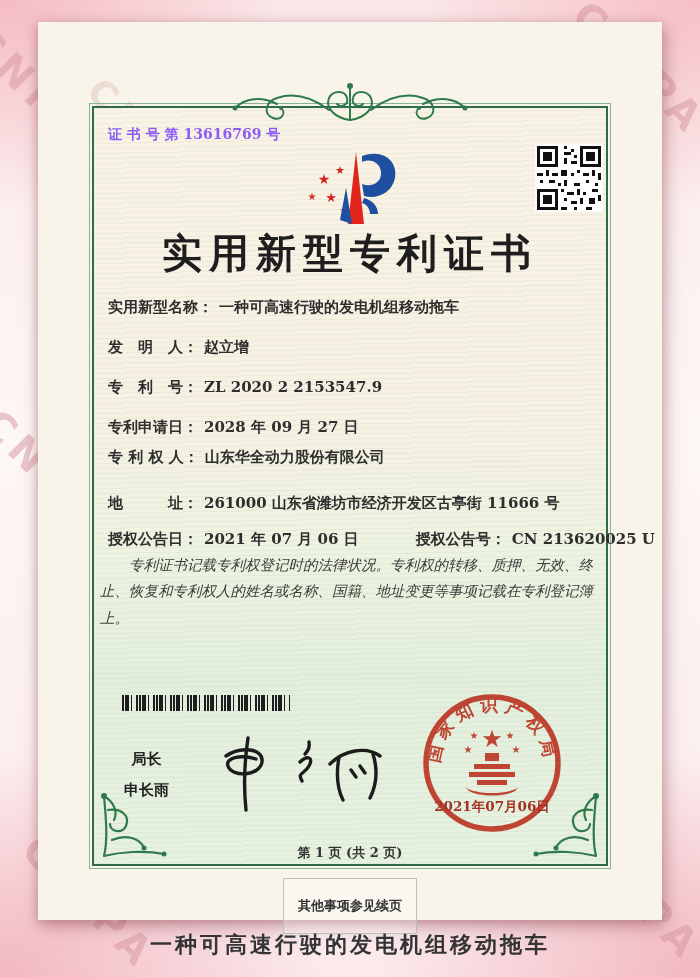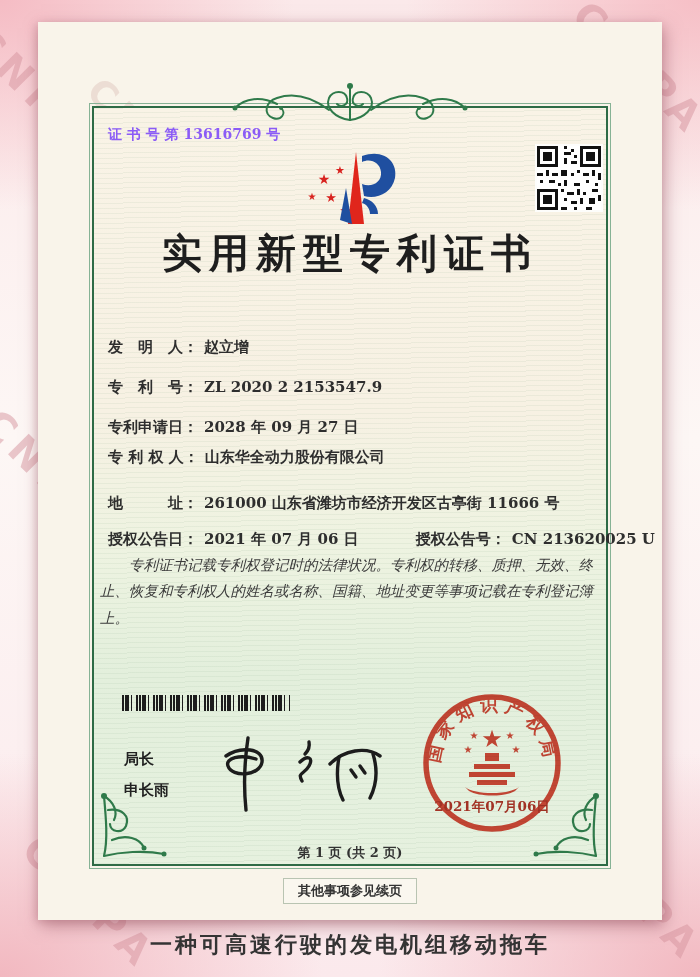--- a/index.html
+++ b/index.html
@@ -48,29 +48,29 @@
   }
   .paras p{margin:0;text-indent:2em;}
   .barcode{
     position:absolute;left:84px;top:673px;width:168px;height:16px;
     background:repeating-linear-gradient(90deg,
       #1d1d1d 0 2px,rgba(0,0,0,0) 2px 3px,
       #1d1d1d 3px 7px,rgba(0,0,0,0) 7px 9px,
       #1d1d1d 9px 10px,rgba(0,0,0,0) 10px 14px,
       #1d1d1d 14px 16px,rgba(0,0,0,0) 16px 17px);
   }
-  .signer{position:absolute;left:86px;top:722px;font-size:15px;font-weight:bold;color:#222;line-height:2.05;}
+  .signer{position:absolute;left:86px;top:722px;font-size:15px;font-weight:bold;color:#222;line-height:2.05;text-align:center;}
   .signature{position:absolute;left:170px;top:704px;}
   .seal{position:absolute;left:379px;top:669px;width:150px;height:150px;mix-blend-mode:multiply;}
   .page-footer{position:absolute;left:0;top:822px;width:100%;text-align:center;
     font-size:13px;font-weight:600;color:#333;}
   .cont-note{
     position:absolute;left:50%;top:856px;transform:translateX(-50%);
     font-size:13px;font-weight:600;color:#333;border:1px solid #b9c4b2;
-    padding:3px 14px;white-space:nowrap;background:rgba(255,255,255,.25);
+    padding:18px 14px;white-space:nowrap;background:rgba(255,255,255,.25);
   }
   .caption{
     position:absolute;left:0;top:930px;width:100%;text-align:center;
     font-size:22px;font-weight:bold;color:#343434;letter-spacing:3px;
   }
 </style>
 </head>
 <body>
 
 <span class="wm wm-pink" style="left:-6px;top:18px;">CNIPA</span>
@@ -159,20 +159,23 @@
       <text x="46" y="68" font-size="15" text-anchor="middle">★</text>
     </g>
     <polygon points="56,4 64,76 48,76" fill="#e0261c"></polygon>
     <polygon points="46,40 52,76 40,72" fill="#1f4fa0"></polygon>
     <path d="M62,8 C84,0 98,14 95,30 C92,45 76,52 64,48 L62,36 C72,40 82,34 81,24 C80,14 70,10 62,14 Z" fill="#1f4fa0"></path>
     <path d="M64,50 C72,52 78,58 78,66 L70,66 C70,60 66,56 62,55 Z" fill="#1f4fa0"></path>
   </svg>
 
   <div class="title">实用新型专利证书</div>
 
+  <div class="field" style="top:276px;">
+    <span class="lbl">实用新型名称：</span><span>一种可高速行驶的发电机组移动拖车</span>
+  </div>
   <div class="field" style="top:316px;">
     <span class="lbl">发　明　人：</span><span>赵立增</span>
   </div>
   <div class="field" style="top:356px;text-align:center;">
     <span class="lbl">专　利　号：</span><span>ZL 2020 2 2153547.9</span>
   </div>
   <div class="field" style="top:396px;">
     <span class="lbl">专利申请日：</span><span>2028 年 09 月 27 日</span>
   </div>
   <div class="field" style="top:426px;">

